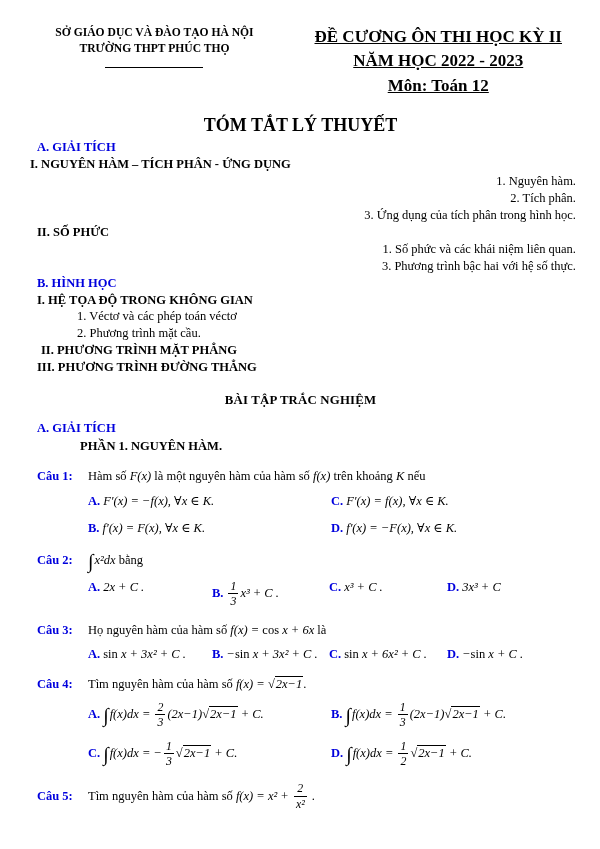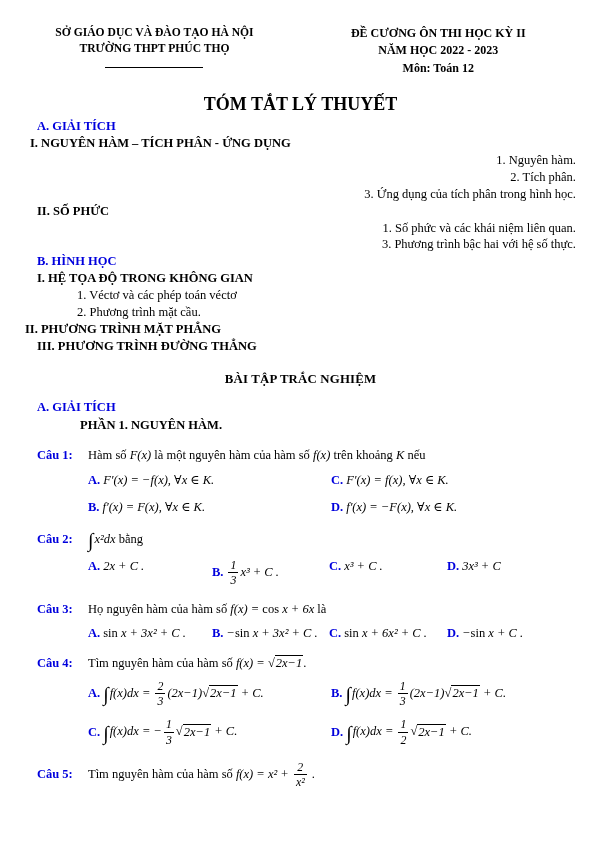--- a/index.html
+++ b/index.html
@@ -6,35 +6,35 @@
   body{
     width:600px;height:849px;overflow:hidden;
     font-family:"Liberation Serif","DejaVu Serif",serif;
     font-size:12.5px;color:#000;
   }
   .page{padding:25px 24px 0 25px;}
 
   
   .hdr{display:flex;justify-content:space-between;font-weight:bold;text-align:center;}
   .hdr-left{width:47%;font-size:11.6px;line-height:1.38;}
-  .hdr-right{width:50%;font-size:12px;line-height:1.42;}
+  .hdr-right{width:50%;font-size:17px;line-height:1.42;text-decoration:underline;}
   .hdr-rule{width:98px;border-top:1.6px solid #000;margin:10px auto 0;height:0;}
   .hdr-right .mline{margin-top:1px;}
 
   
   .doc-title{text-align:center;font-weight:bold;margin-top:17px;font-size:18px;}
   .ex-title{text-align:center;font-weight:bold;margin-top:17px;font-size:12.8px;letter-spacing:.2px;}
 
   
   .outline{margin-top:3px;}
   .oline{line-height:16.9px;}
   .ob{color:var(--accent);font-weight:bold;margin-left:12px;}
   .oh{font-weight:bold;margin-left:5px;}
   .oh2{font-weight:bold;margin-left:12px;}
-  .oh3{font-weight:bold;margin-left:0;}
+  .oh3{font-weight:bold;margin-left:16px;}
   .oi{margin-left:60px;text-align:right;}
   .oi2{margin-left:52px;}
 
   .ex-section{color:var(--accent);font-weight:bold;margin-top:13px;margin-left:12px;}
   .ex-part{font-weight:bold;margin-left:55px;margin-top:3px;}
 
   
   .q{margin-top:15px;}
   .q-line{margin-left:12px;}
   .q-label{color:var(--accent);font-weight:bold;display:inline-block;width:51px;}

